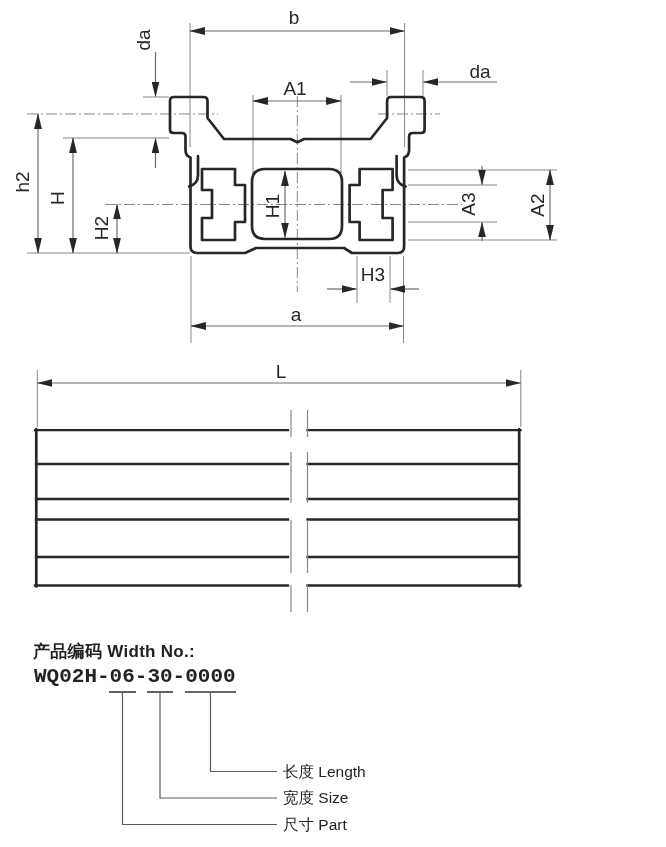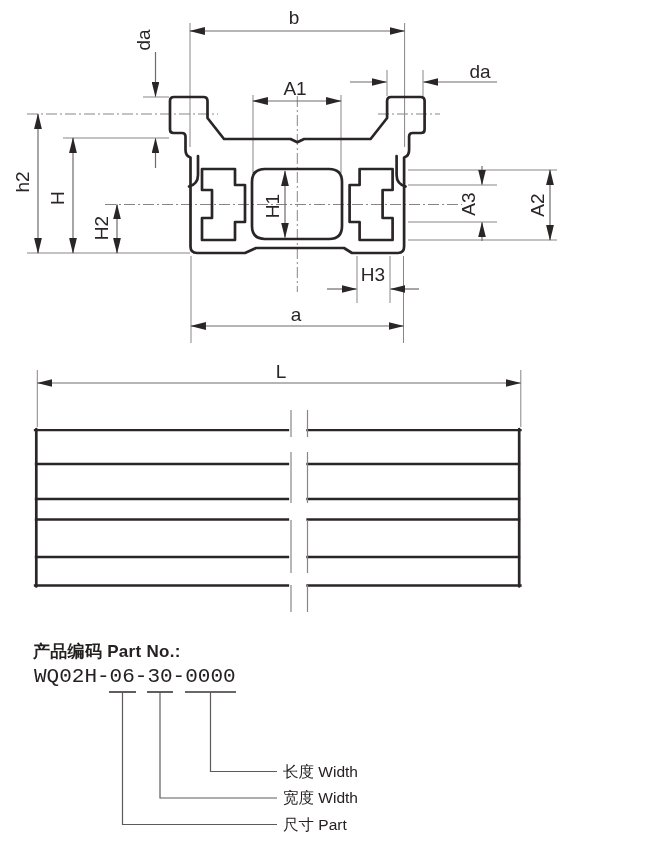--- a/index.html
+++ b/index.html
@@ -10,21 +10,21 @@
   .thick{stroke:#2b2626;stroke-width:2.7;fill:none;stroke-linejoin:round;stroke-linecap:round;}
   .mid{stroke:#2b2626;stroke-width:2.3;fill:none;stroke-linecap:square;}
   .dim{stroke:#6e6a6a;stroke-width:1.2;fill:none;}
   .ext{stroke:#8a8585;stroke-width:1;fill:none;}
   .cl{stroke:#8a8585;stroke-width:1;fill:none;stroke-dasharray:11 3 2 3;}
   .brk{stroke:#8a8585;stroke-width:1.2;fill:none;}
   .conn{stroke:#5f5a5a;stroke-width:1.2;fill:none;}
   .ul{stroke:#3a3535;stroke-width:1.6;fill:none;}
   .txt{position:absolute;white-space:nowrap;}
   .title{left:33px;top:640px;font-size:17px;font-weight:600;letter-spacing:.3px;}
-  .partno{left:34px;top:665px;font-family:"Liberation Mono",monospace;font-size:21px;font-weight:400;}
+  .partno{left:34px;top:665px;font-family:"Liberation Mono",monospace;font-size:21px;font-weight:700;}
   .callout{left:283px;font-size:15.5px;line-height:18px;}
 </style>
 </head>
 <body>
 
 <div class="canvas">
 
 <svg width="666" height="847" viewBox="0 0 666 847">
   <defs>
     <marker id="arr" viewBox="0 0 12 6" refX="11.5" refY="3" markerWidth="13" markerHeight="6.5" orient="auto-start-reverse">
@@ -150,19 +150,19 @@
   <g>
     <line class="ul" x1="109" y1="692" x2="136" y2="692"></line>
     <line class="ul" x1="147" y1="692" x2="173" y2="692"></line>
     <line class="ul" x1="185" y1="692" x2="236" y2="692"></line>
     <path class="conn" d="M210.5,692 L210.5,771.5 L277,771.5"></path>
     <path class="conn" d="M160,692 L160,798 L277,798"></path>
     <path class="conn" d="M122.5,692 L122.5,824.5 L277,824.5"></path>
   </g>
 </svg>
 
-<div class="txt title">产品编码 Part No.:</div>
+<div class="txt title">产品编码 Width No.:</div>
 <div class="txt partno">WQ02H-06-30-0000</div>
-<div class="txt callout" style="top:762.5px">长度 Width</div>
-<div class="txt callout" style="top:789px">宽度 Width</div>
+<div class="txt callout" style="top:762.5px">长度 Length</div>
+<div class="txt callout" style="top:789px">宽度 Size</div>
 <div class="txt callout" style="top:815.5px">尺寸 Part</div>
 
 </div>
 
 </body></html>

